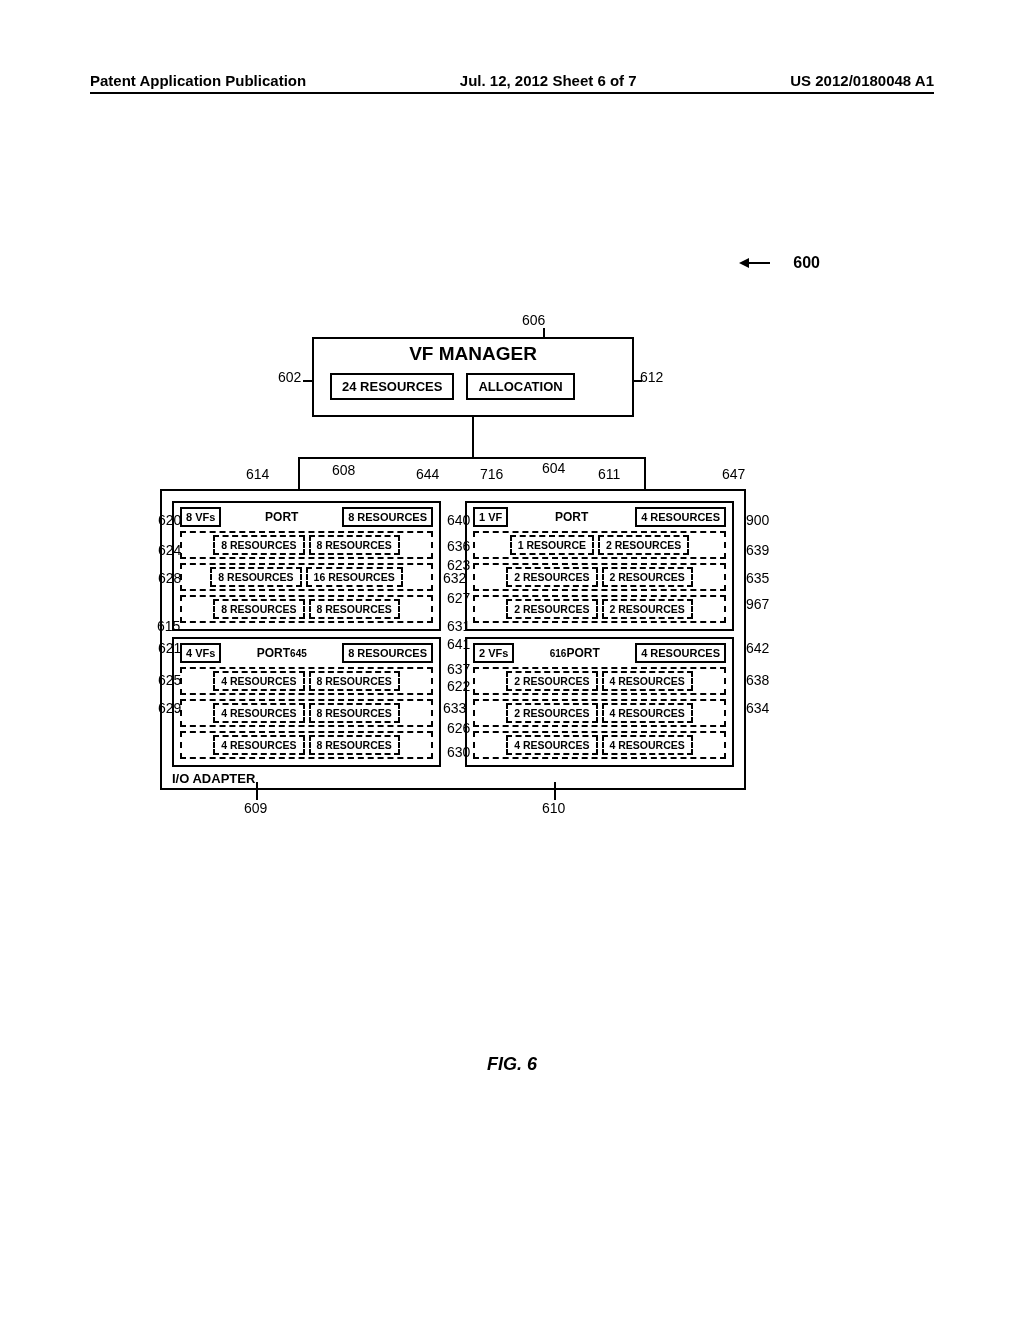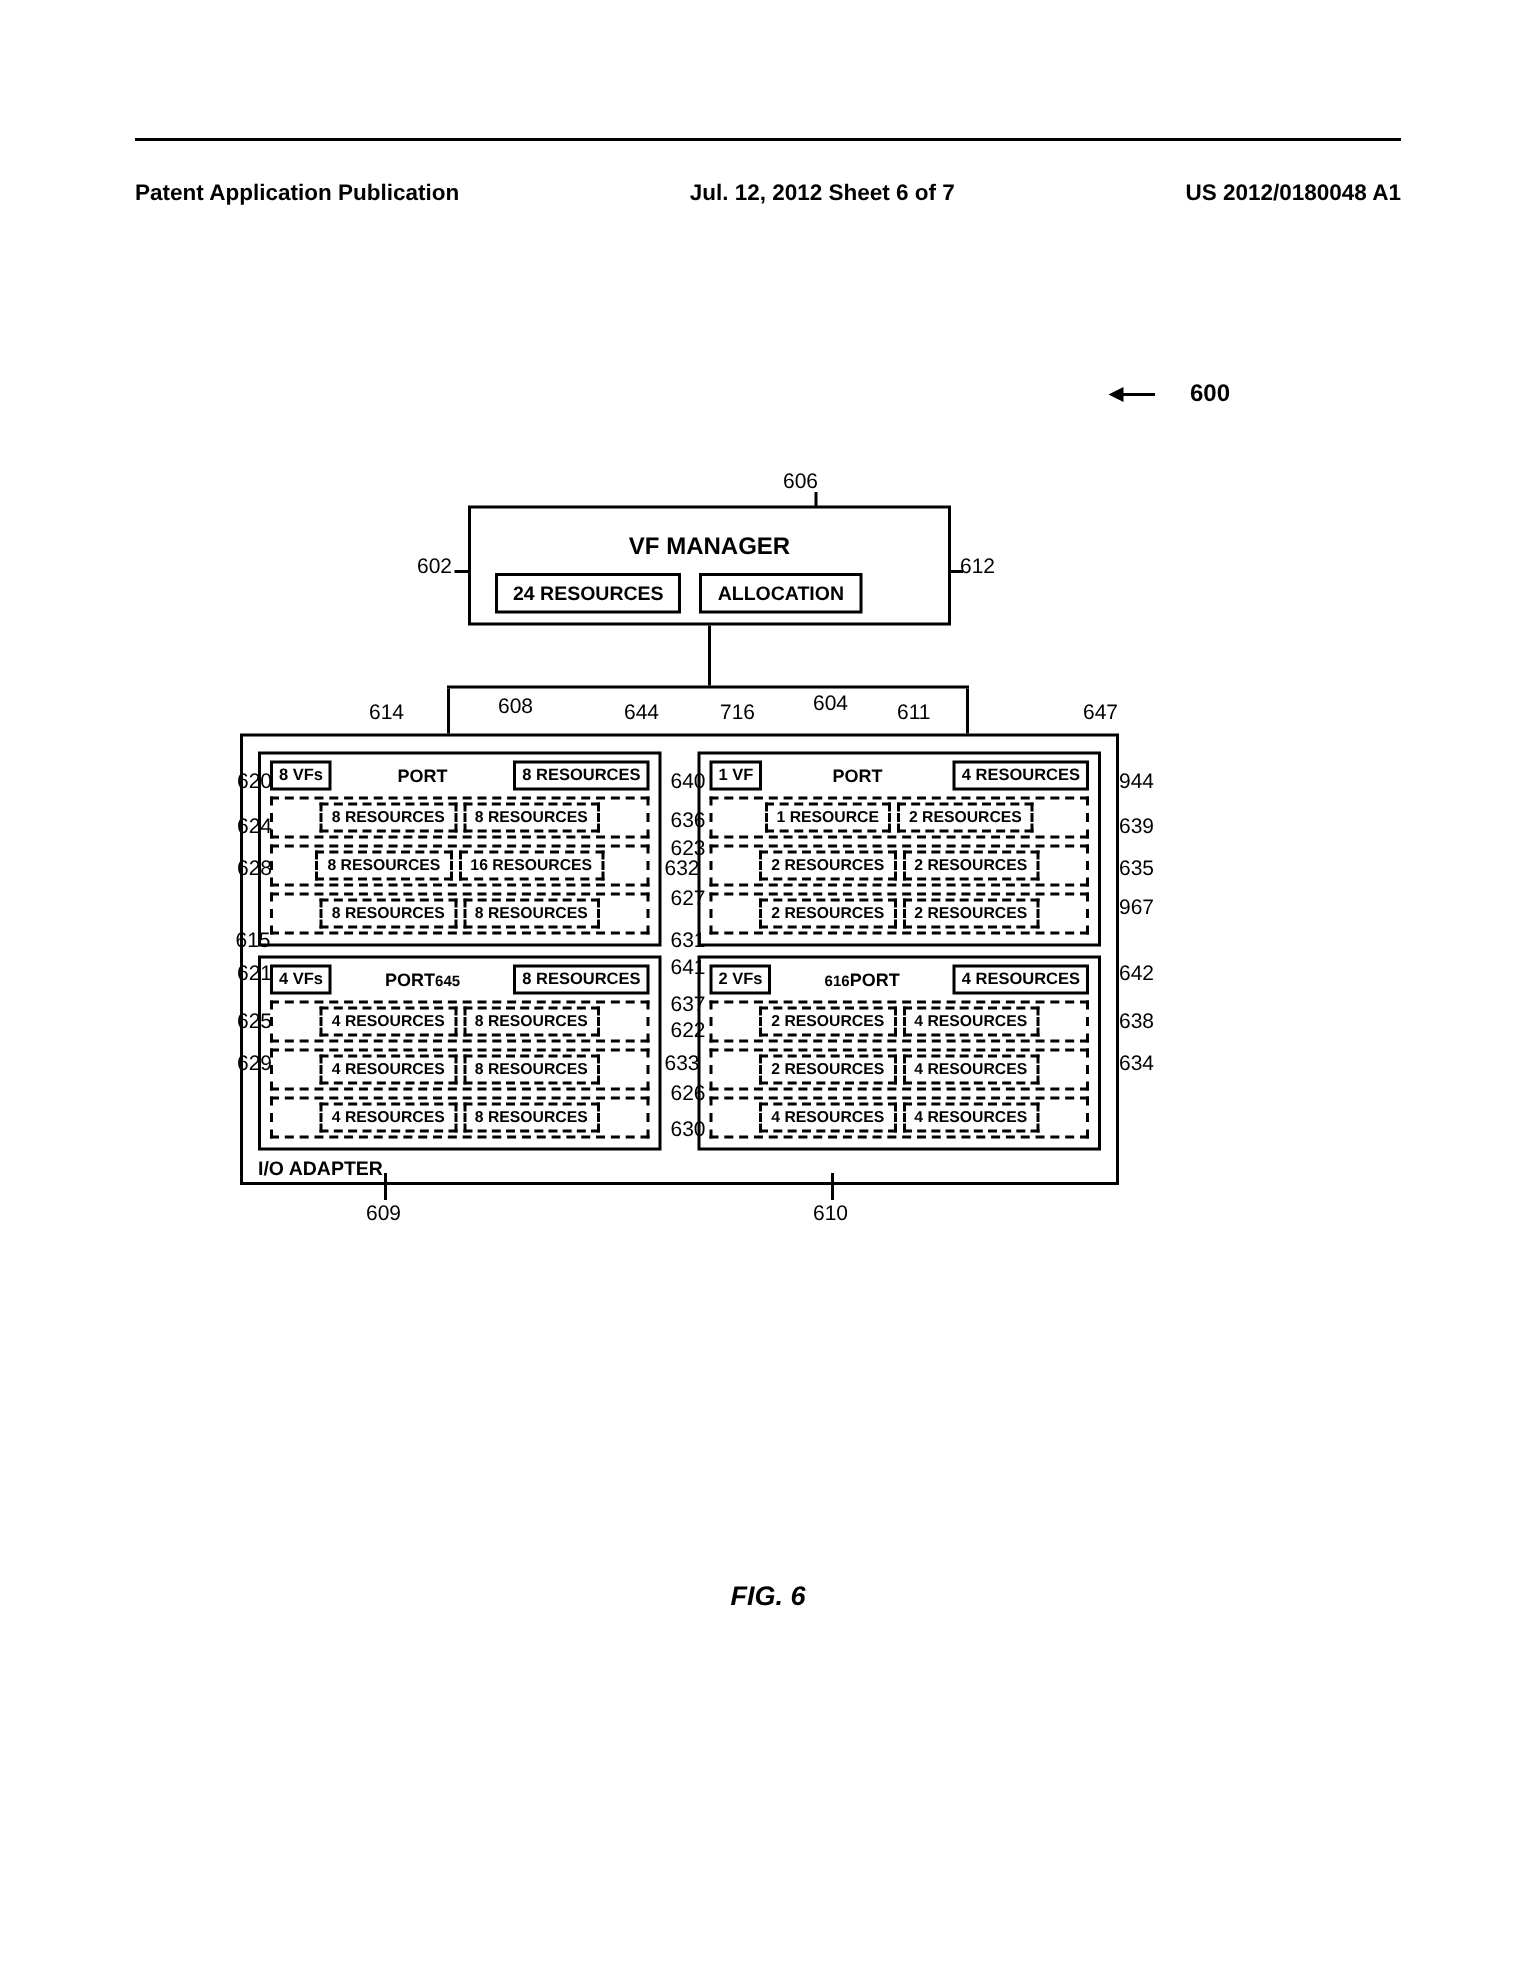--- a/index.html
+++ b/index.html
@@ -1,25 +1,25 @@
 <!DOCTYPE html>
 <html><head>
   <meta charset="utf-8">
   <style>
     * { margin: 0; padding: 0; box-sizing: border-box; }
     body { width: 1024px; height: 1320px; background: #fff; font-family: Arial, sans-serif; position: relative; }
-    .header { position: absolute; top: 72px; left: 0; right: 0; display: flex; justify-content: space-between; padding: 0 90px; font-size: 15px; font-weight: bold; margin-top: 48px; }
+    .header { position: absolute; top: 72px; left: 0; right: 0; display: flex; justify-content: space-between; padding: 0 90px; font-size: 15px; font-weight: bold; }
     .header-line { position: absolute; top: 92px; left: 90px; right: 90px; height: 2px; background: #000; }
     
     .ref-arrow { position: absolute; top: 262px; right: 254px; width: 28px; height: 2px; background: #000; }
     .ref-arrow::before { content: ''; position: absolute; left: -8px; top: -4px; border: 5px solid transparent; border-right: 10px solid #000; }
     .fig-ref { position: absolute; top: 254px; right: 204px; font-weight: bold; font-size: 16px; }
     
     .vf-manager { position: absolute; top: 337px; left: 312px; width: 322px; height: 80px; border: 2px solid #000; text-align: center; }
-    .vf-manager-title { font-weight: bold; font-size: 16px; padding-top: 17px; }
+    .vf-manager-title { font-weight: bold; font-size: 19px; padding-top: 4px; }
     .vf-manager-boxes { display: flex; gap: 12px; padding: 8px 16px 0; }
     .vf-box { border: 2px solid #000; padding: 4px 10px; font-weight: bold; font-size: 13px; }
     
     .conn-line-v1 { position: absolute; top: 417px; left: 472px; width: 2px; height: 40px; background: #000; }
     .conn-line-h { position: absolute; top: 457px; left: 298px; width: 348px; height: 2px; background: #000; }
     .conn-line-v2 { position: absolute; top: 459px; left: 298px; width: 2px; height: 30px; background: #000; }
     .conn-line-v3 { position: absolute; top: 459px; left: 644px; width: 2px; height: 30px; background: #000; }
     
     .io-adapter { position: absolute; top: 489px; left: 160px; width: 586px; border: 2px solid #000; padding: 10px 10px 2px 10px; }
     .io-adapter-label { text-align: left; font-weight: bold; font-size: 13px; padding-top: 4px; }
@@ -161,21 +161,21 @@
 <div class="label" style="top:466px;left:246px">614</div>
 <div class="label" style="top:462px;left:332px">608</div>
 <div class="label" style="top:466px;left:416px">644</div>
 <div class="label" style="top:466px;left:480px">716</div>
 <div class="label" style="top:460px;left:542px">604</div>
 <div class="label" style="top:466px;left:598px">611</div>
 <div class="label" style="top:466px;left:722px">647</div>
 
 <div class="label" style="top:512px;left:158px">620</div>
 <div class="label" style="top:512px;left:447px">640</div>
-<div class="label" style="top:512px;left:746px">944</div>
+<div class="label" style="top:512px;left:746px">900</div>
 <div class="label" style="top:542px;left:158px">624</div>
 <div class="label" style="top:538px;left:447px">636</div>
 <div class="label" style="top:542px;left:746px">639</div>
 <div class="label" style="top:570px;left:158px">628</div>
 <div class="label" style="top:557px;left:447px">623</div>
 <div class="label" style="top:570px;left:443px">632</div>
 <div class="label" style="top:570px;left:746px">635</div>
 <div class="label" style="top:590px;left:447px">627</div>
 <div class="label" style="top:596px;left:746px">967</div>
 <div class="label" style="top:618px;left:157px">615</div>

